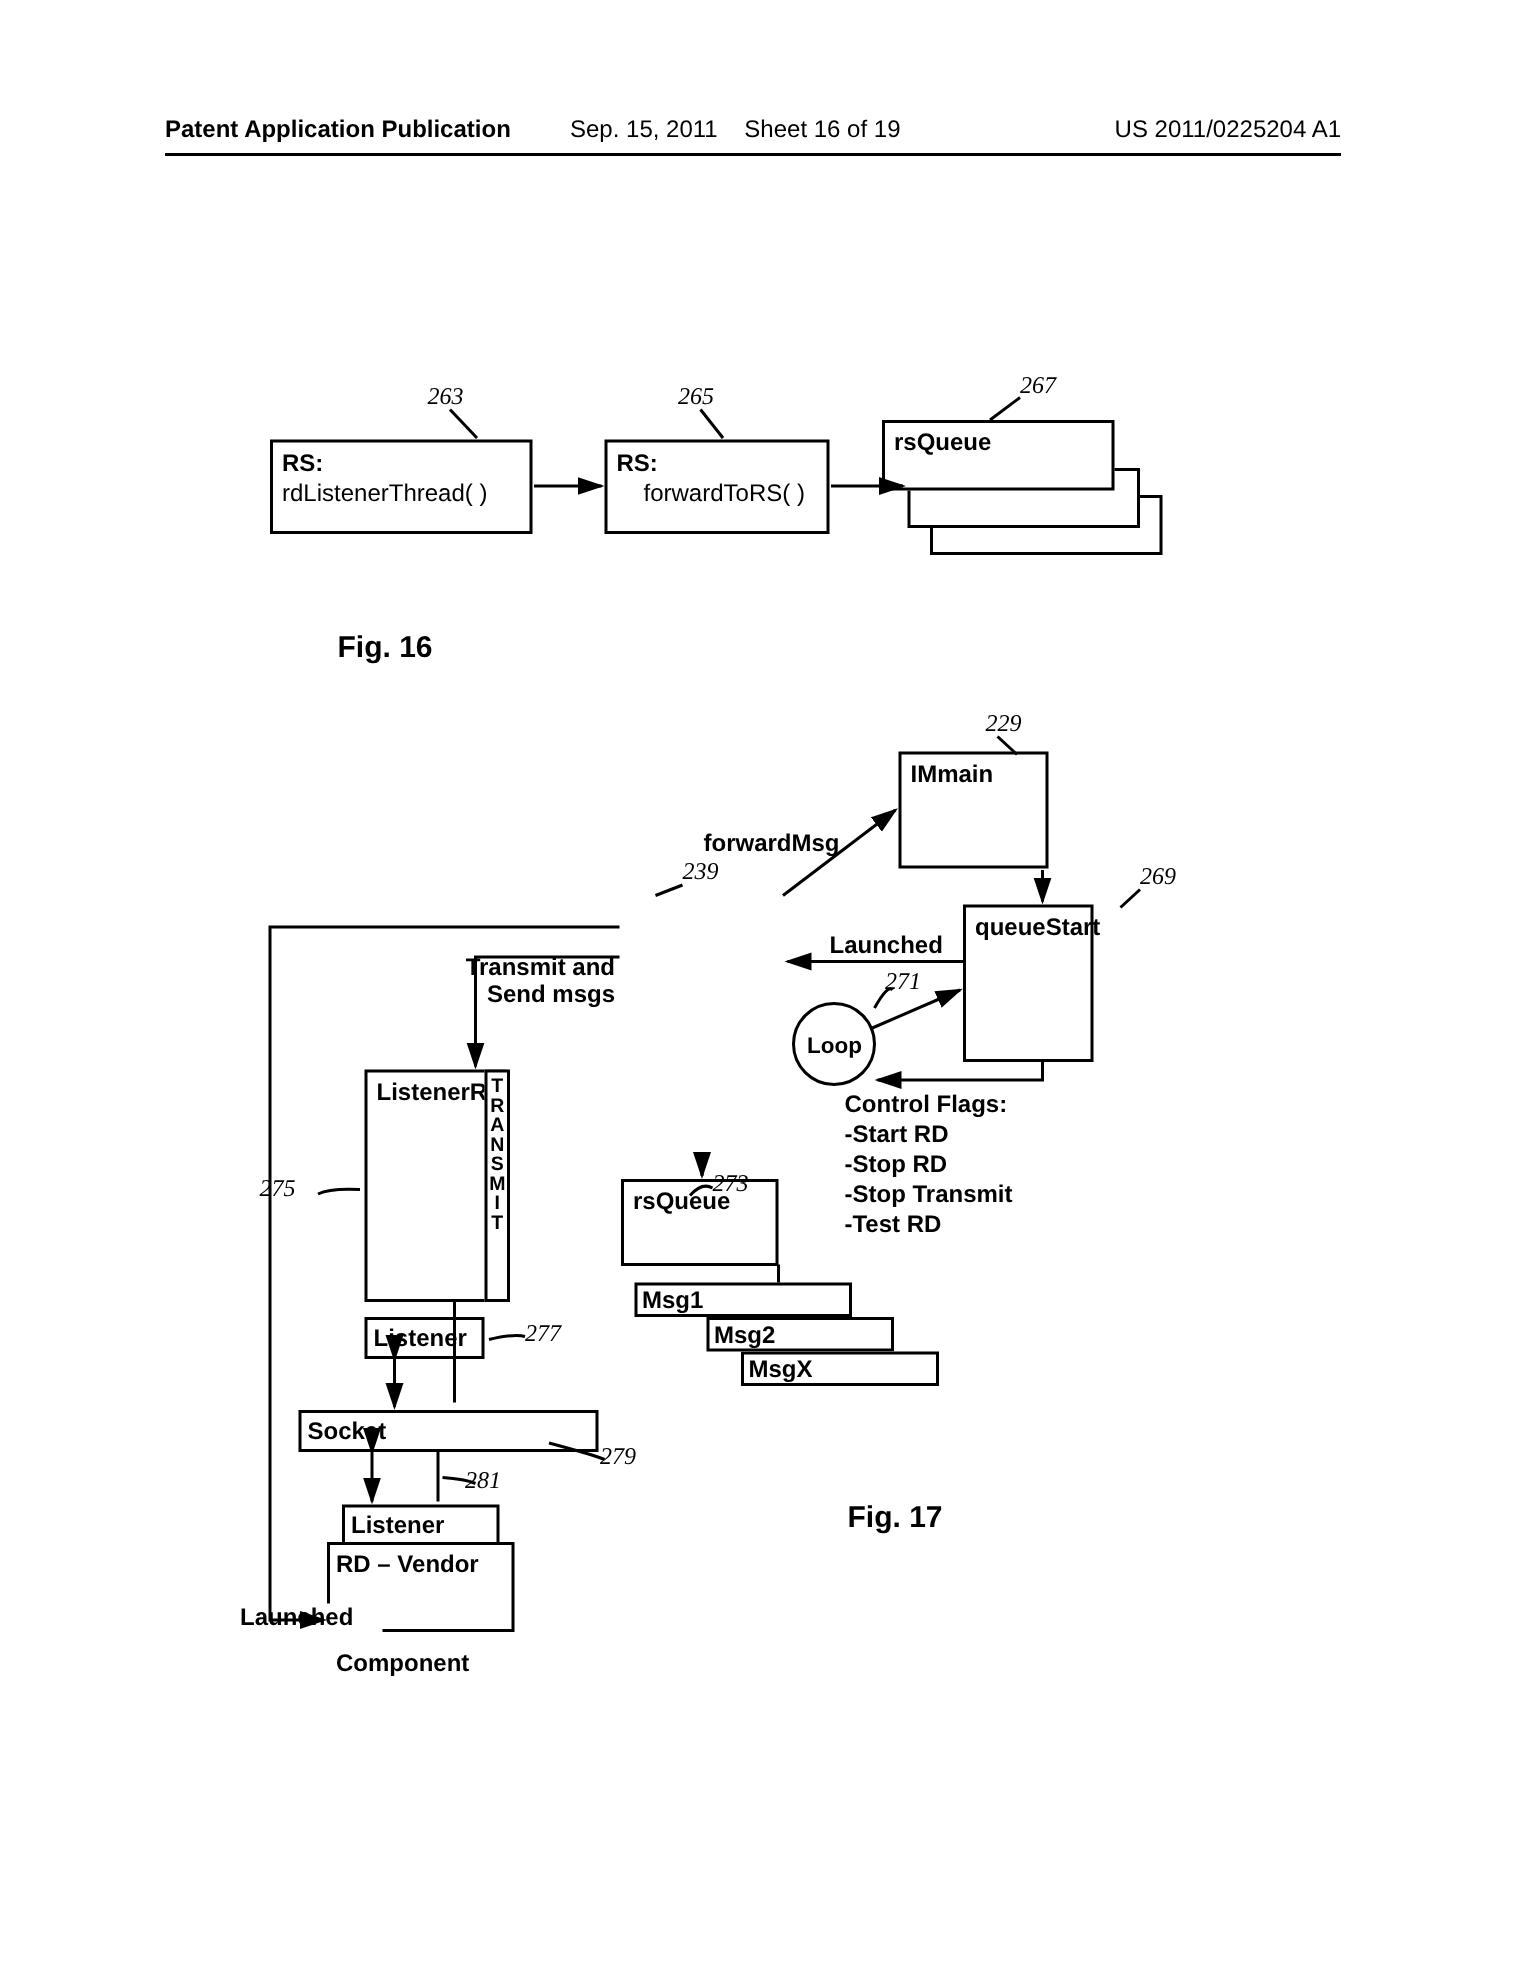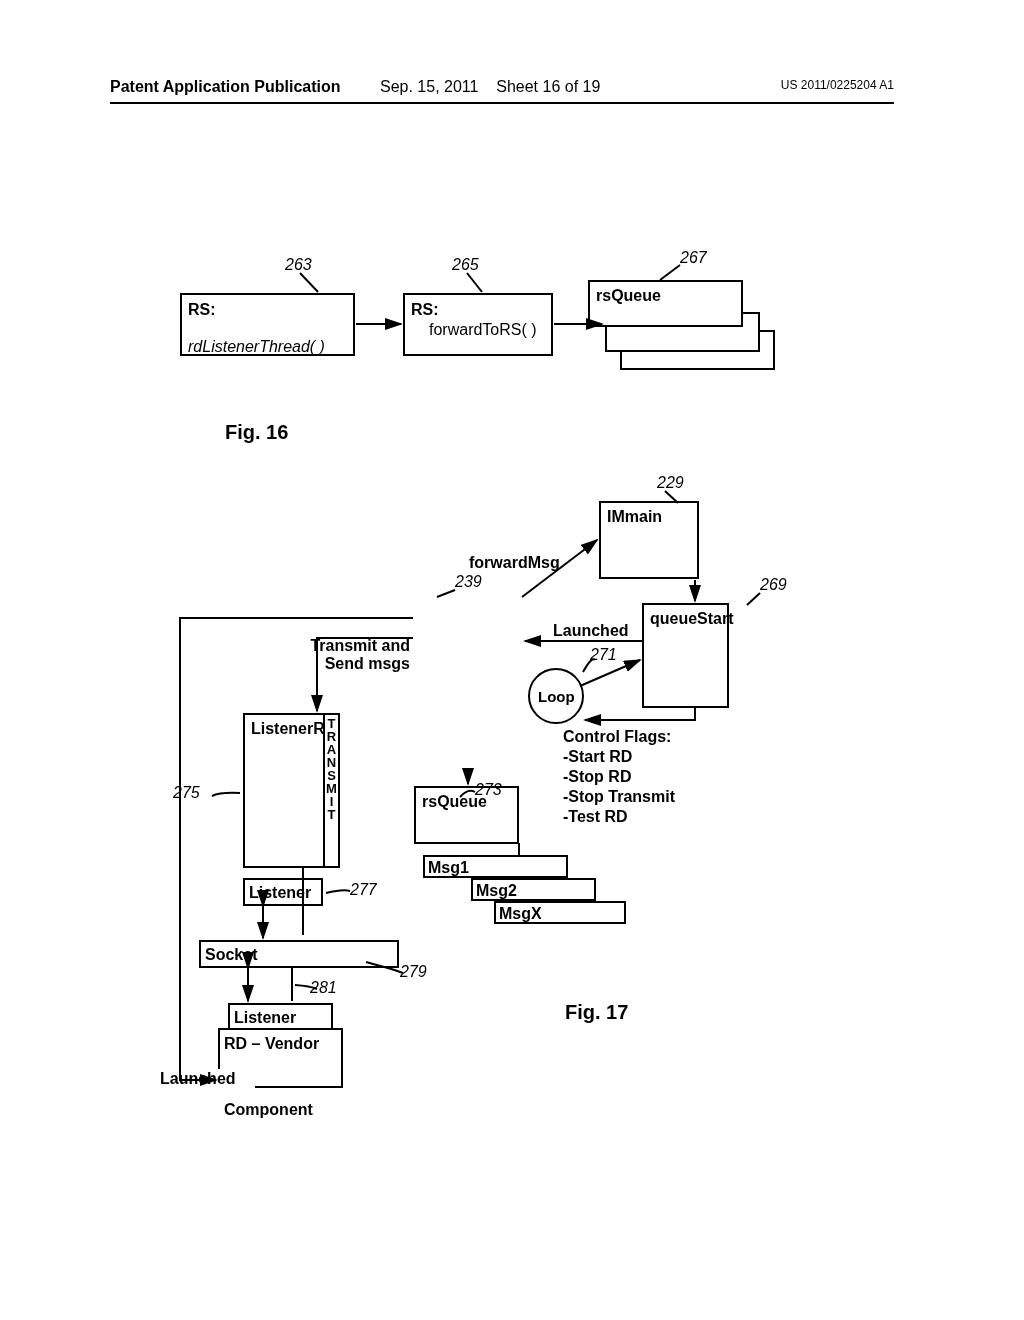--- a/index.html
+++ b/index.html
@@ -34,37 +34,37 @@
   .header-center {
     position: absolute;
     left: 270px;
     top: -2px;
     font-size: 16px;
   }
   .header-right {
     position: absolute;
     right: 0;
     top: -2px;
-    font-size: 12px;
+    font-size: 16px;
   }
   .box {
     position: absolute;
     border: 2px solid #000;
     background: #fff;
     box-sizing: border-box;
   }
   .label {
     position: absolute;
     font-size: 16px;
     font-weight: bold;
     line-height: 1.2;
   }
   .label.normal { font-weight: normal; }
   .hand {
-    font-family: Liberation Sans, sans-serif;
+    font-family: Liberation Serif, serif;
     font-style: italic;
     font-weight: normal;
   }
   svg.overlay {
     position: absolute;
     top: 0;
     left: 0;
     pointer-events: none;
   }
   .vtext {
@@ -86,21 +86,21 @@
     <div class="header-center">
       <span>Sep. 15, 2011</span>
       &nbsp;&nbsp;
       <span>Sheet 16 of 19</span>
     </div>
     <div class="header-right">US 2011/0225204 A1</div>
   </div>
 
   <div class="box" style="left:180px; top:293px; width:175px; height:63px;">
     <div class="label" style="left:6px; top:5px;">RS:</div>
-    <div class="label normal" style="left:6px; top:42px;font-style:italic;">rdListenerThread( )</div>
+    <div class="label normal" style="left:6px; top:25px;">rdListenerThread( )</div>
   </div>
   <div class="label hand" style="left:285px; top:255px;">263</div>
 
   <div class="box" style="left:403px; top:293px; width:150px; height:63px;">
     <div class="label" style="left:6px; top:5px;">RS:</div>
     <div class="label normal" style="left:24px; top:25px;">forwardToRS( )</div>
   </div>
   <div class="label hand" style="left:452px; top:255px;">265</div>
 
   <div class="box" style="left:620px; top:330px; width:155px; height:40px;"></div>

